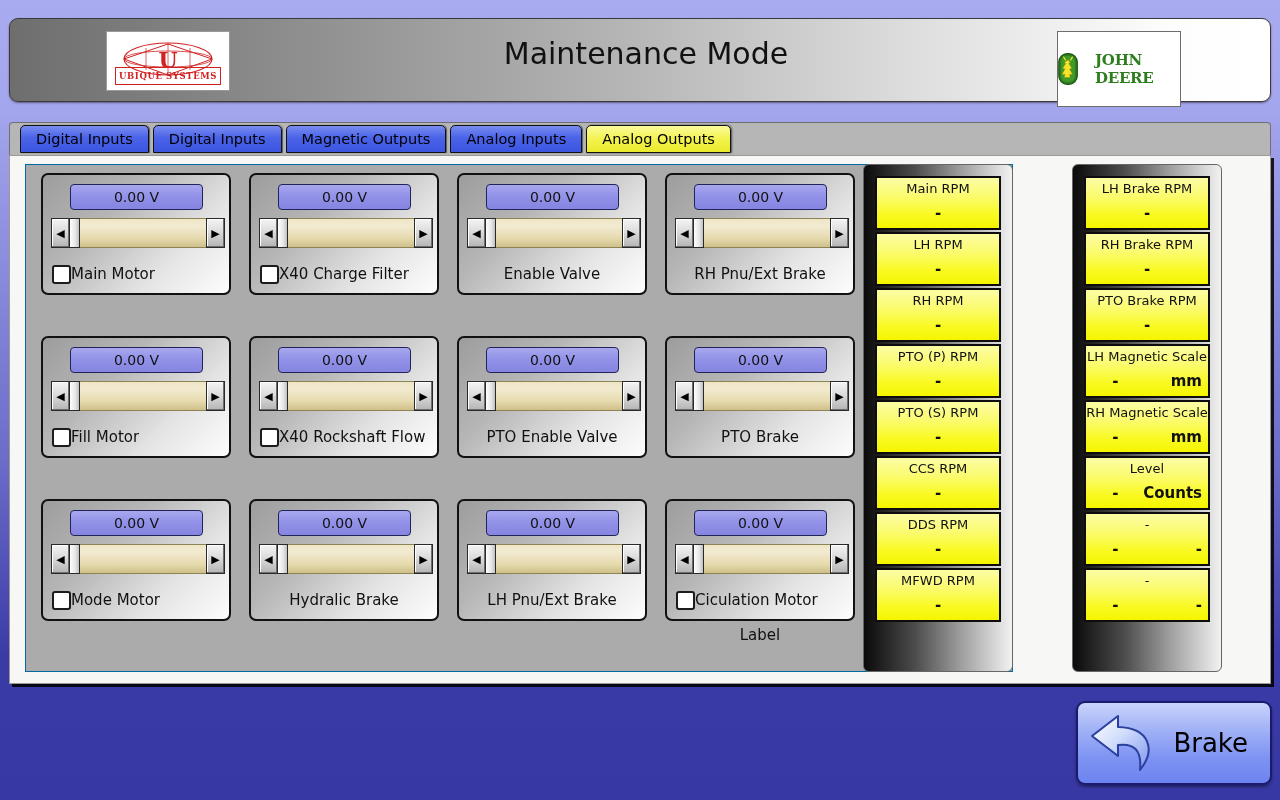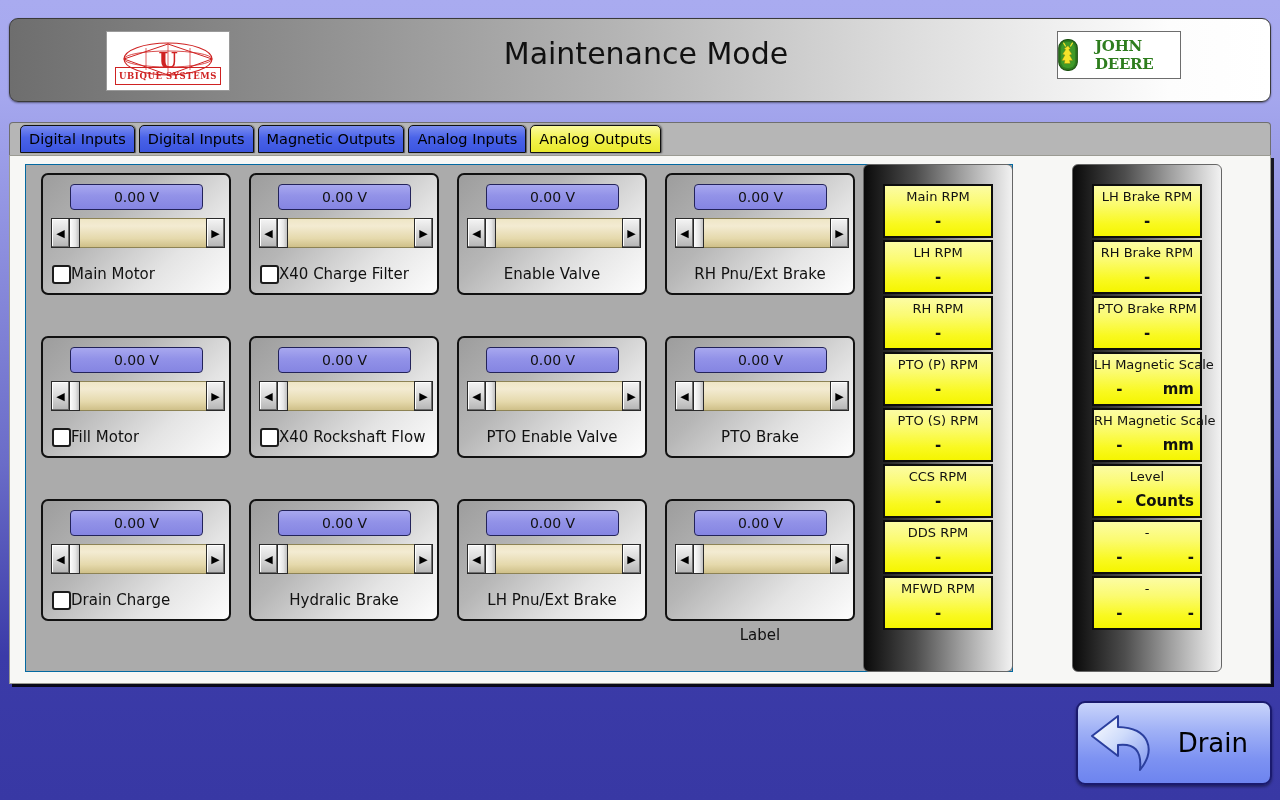--- a/index.html
+++ b/index.html
@@ -31,36 +31,36 @@
     border: 1px solid #cf2222; color: #cf2222;
     font-size: 8.5px; font-weight: bold; letter-spacing: .6px;
     display: flex; align-items: center; justify-content: center;
     font-family: "DejaVu Serif", "Liberation Serif", serif;
   }
   .header-title {
     position: absolute; left: 0; right: 0; top: 17px;
     text-align: center; font-size: 30px; color: #111; font-weight: 400; margin-left: 12px;
   }
   .logo-jd {
-    position: absolute; right: 89px; top: 12px; width: 124px; height: 48px;
+    position: absolute; right: 89px; top: 12px; width: 124px; height: 76px;
     background: #fff; border: 1px solid #6d6d6d;
     display: flex; align-items: center; justify-content: center; gap: 17px;
   }
   .jd-text { font-size: 15px; font-weight: bold; color: #2e7d1e;
     font-family: "DejaVu Serif", "Liberation Serif", serif; letter-spacing: -.3px; }
 
   
   .tabrow {
     position: absolute; left: 9px; top: 122px; width: 1262px; height: 33px;
     background: #b6b6b6; border: 1px solid #6f6f6f; border-bottom: none;
     border-radius: 4px 4px 0 0; padding-left: 10px;
     display: flex; align-items: flex-start; gap: 4px;
   }
   .tab {
-    height: 28px; margin-top: 2px; padding: 0 8px;
+    height: 28px; margin-top: 2px; padding: 0 15px;
     display: flex; align-items: center; justify-content: center;
     font-size: 14.5px; color: #000;
     background: linear-gradient(to bottom, #7a8cf0 0%, #4a63e8 45%, #3b55e0 100%);
     border: 1px solid #111; border-radius: 5px 5px 0 0;
     box-shadow: 1px 0 1px rgba(0,0,0,.5);
     white-space: nowrap; cursor: pointer;
   }
   .tab.active {
     background: linear-gradient(to bottom, #fbfb9b 0%, #f2f24a 55%, #eaea2c 100%);
     box-shadow: 1px 0 2px rgba(0,0,0,.6);
@@ -129,21 +129,21 @@
   }
   .bottom-label {
     position: absolute; left: 650px; top: 465px; width: 190px;
     text-align: center; font-size: 15px; color: #111;
   }
 
   
   .ycol {
     position: absolute; top: 3px; width: 150px; height: 508px;
     background: linear-gradient(to right, #0a0a0a 0%, #4d4d4d 35%, #9d9d9d 65%, #f2f2f2 100%);
-    border: 1px solid #666; border-radius: 6px; padding: 19px;
+    border: 1px solid #666; border-radius: 6px; padding: 11px;
     overflow: hidden;
   }
   .ybox {
     position: relative; width: 100%; height: 54px; margin-bottom: 2px;
     background: linear-gradient(to bottom, #fcfca4 0%, #fbfb72 35%, #f9f920 75%, #f5f500 100%);
     border: 2px solid #0d0d0d;
     cursor: pointer;
   }
   .ylabel {
     position: absolute; left: 0; right: 0; top: 3px;
@@ -313,21 +313,21 @@
         <div class="panel" style="left: 15px; top: 334px;">
           <div class="value-box">0.00 V</div>
           <div class="slider">
             <div class="sl-btn">◀</div>
             <div class="sl-thumb"></div>
             <div class="sl-track"></div>
             <div class="sl-btn">▶</div>
           </div>
           <div class="panel-foot checked">
             <div class="cbox"></div>
-            <span class="panel-label">Drain Charge</span>
+            <span class="panel-label">Mode Motor</span>
           </div>
         </div>
         <div class="panel" style="left: 223px; top: 334px;">
           <div class="value-box">0.00 V</div>
           <div class="slider">
             <div class="sl-btn">◀</div>
             <div class="sl-thumb"></div>
             <div class="sl-track"></div>
             <div class="sl-btn">▶</div>
           </div>
@@ -347,20 +347,24 @@
             <span class="panel-label">LH Pnu/Ext Brake</span>
           </div>
         </div>
         <div class="panel" style="left: 639px; top: 334px;">
           <div class="value-box">0.00 V</div>
           <div class="slider">
             <div class="sl-btn">◀</div>
             <div class="sl-thumb"></div>
             <div class="sl-track"></div>
             <div class="sl-btn">▶</div>
+          </div>
+          <div class="panel-foot checked">
+            <div class="cbox"></div>
+            <span class="panel-label">Ciculation Motor</span>
           </div>
         </div>
       </div>
 
     <div class="bottom-label">Label</div>
 
     <div class="ycol" style="left:848px" id="ycol-left">
         <div class="ybox">
           <div class="ylabel">Main RPM</div>
           <div class="yval">-</div>
@@ -441,14 +445,14 @@
   <svg width="78" height="66" viewBox="0 0 78 66" style="margin-left:10px">
     <defs>
       <linearGradient id="ag" x1="0" y1="0" x2="1" y2="1">
         <stop offset="0%" stop-color="#ffffff"></stop>
         <stop offset="45%" stop-color="#cfdcfb"></stop>
         <stop offset="100%" stop-color="#7f95ef"></stop>
       </linearGradient>
     </defs>
     <path d="M30 6 L4 26 L30 46 L30 35 C46 33 54 40 52 60 C68 40 62 18 30 17 Z" fill="url(#ag)" stroke="#2b3f9e" stroke-width="2" stroke-linejoin="round"></path>
   </svg>
-  <span class="back-label">Drain</span>
+  <span class="back-label">Brake</span>
 </div>
 
 </body></html>

